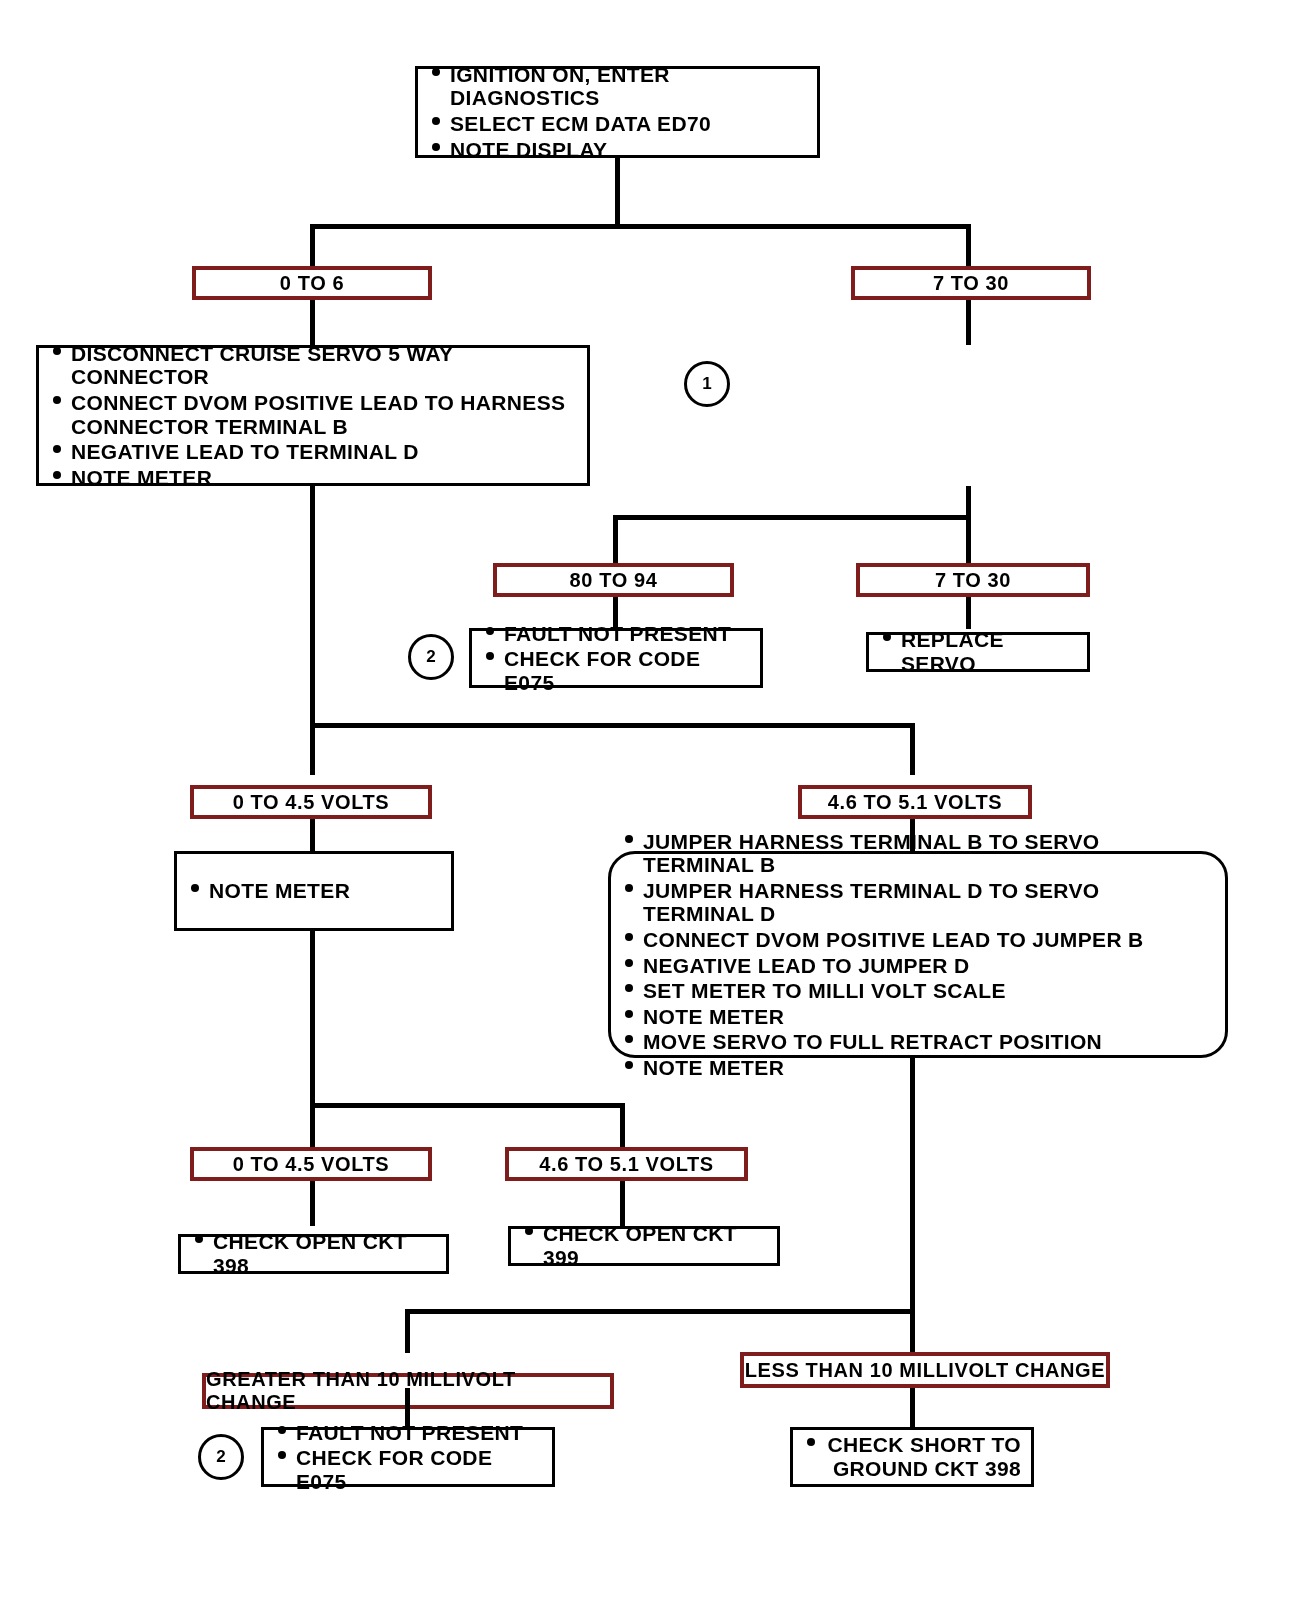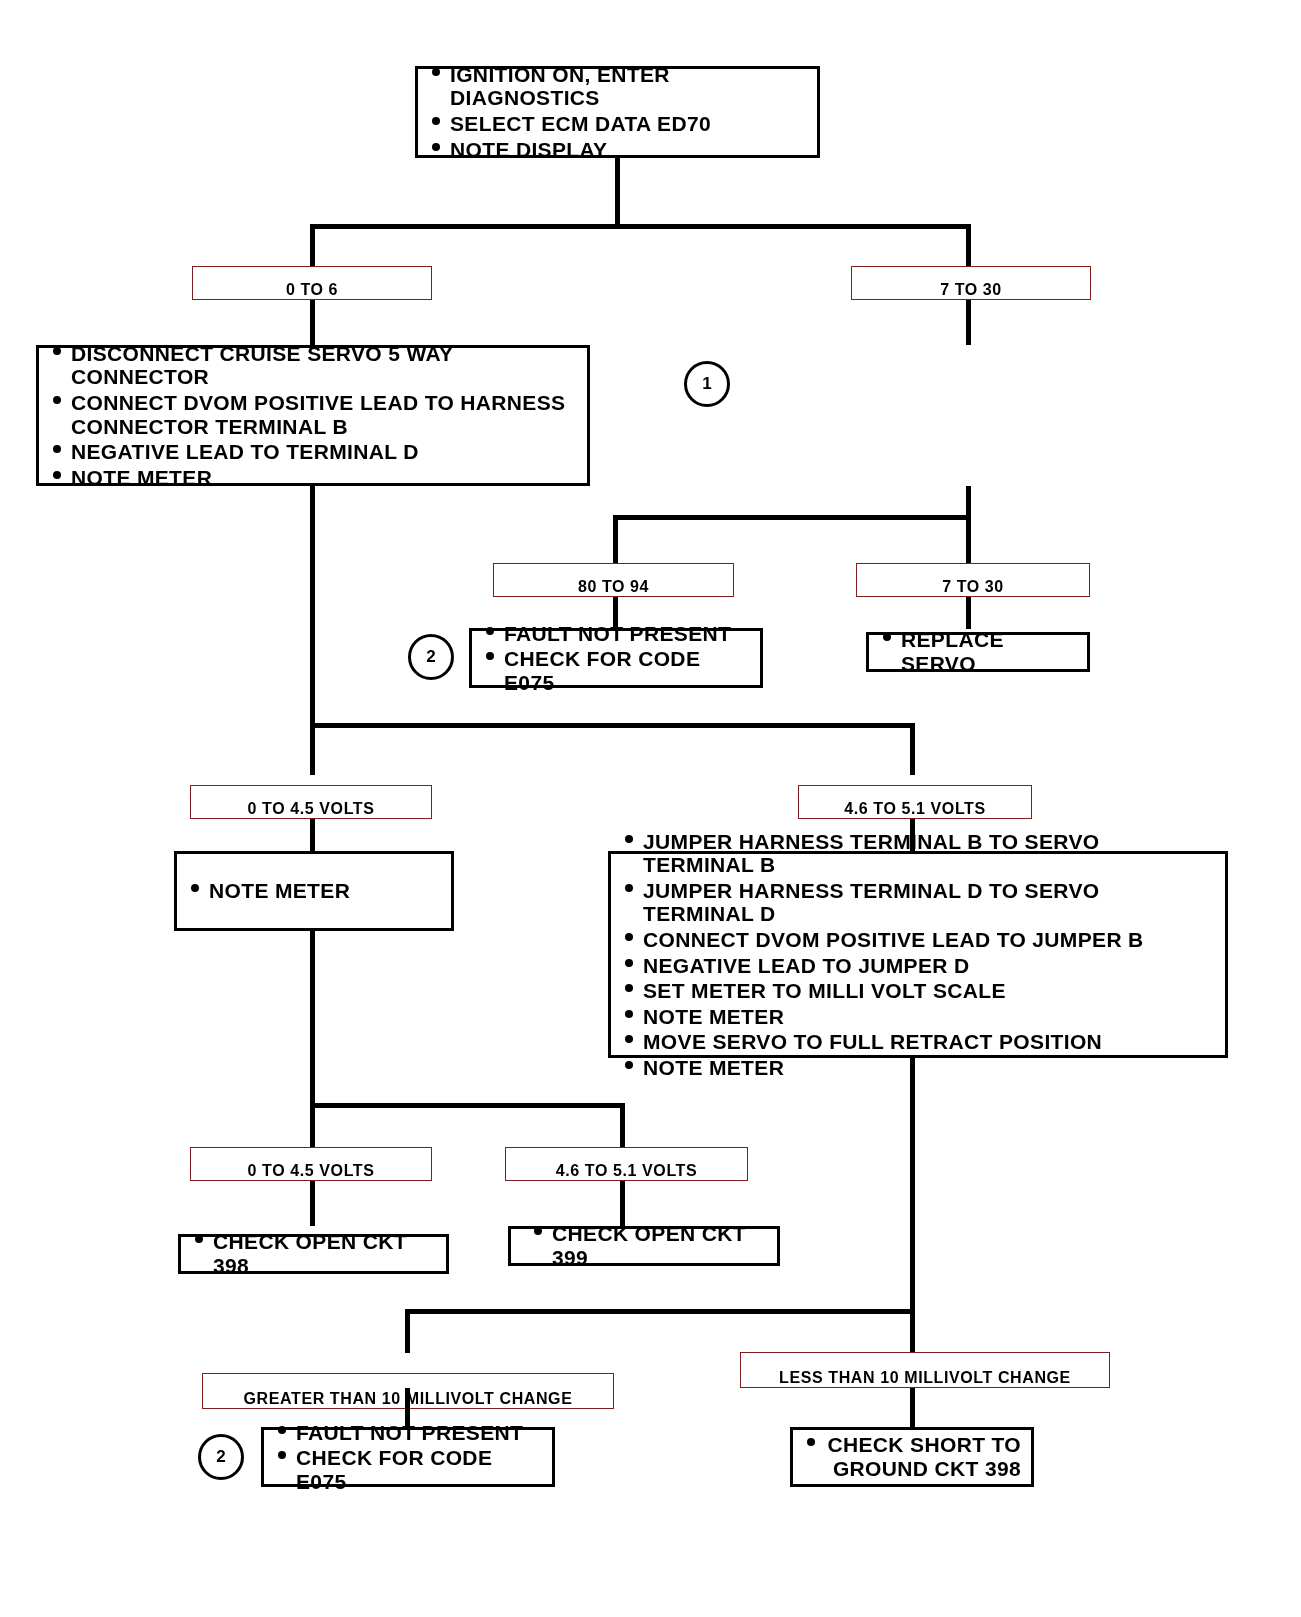--- a/index.html
+++ b/index.html
@@ -2,23 +2,23 @@
 <html><head>
 <meta charset="utf-8">
 <style>
   html,body{margin:0;padding:0;background:#fff;}
   body{font-family:"Liberation Sans","DejaVu Sans",sans-serif;}
   #stage{position:relative;width:1301px;height:1617px;background:#fff;overflow:hidden;}
 
   
   .box{position:absolute;box-sizing:border-box;background:#fff;
        border:3px solid #000;display:flex;flex-direction:column;justify-content:center;}
-  .label{position:absolute;box-sizing:border-box;background:#fff;border:1px solid #7f1d1d;
-         display:flex;align-items:flex-end;justify-content:center;
-         font-size:16px;font-weight:bold;letter-spacing:.6px;color:#000;}
+  .label{position:absolute;box-sizing:border-box;background:#fff;border:4px solid #7f1d1d;
+         display:flex;align-items:center;justify-content:center;
+         font-size:20px;font-weight:bold;letter-spacing:.6px;color:#000;}
 
   .bullets{list-style:none;margin:0;padding:6px 10px 6px 12px;}
   .bullets li{position:relative;padding-left:20px;margin:0 0 2px 0;
               font-size:21px;font-weight:bold;line-height:1.12;letter-spacing:.35px;color:#000;
               white-space:pre-line;}
   .bullets li:last-child{margin-bottom:0;}
   .bullets li:before{content:"";position:absolute;left:2px;top:5px;
               width:8px;height:8px;background:#000;border-radius:50%;}
 
   
@@ -118,21 +118,21 @@
 
   <div class="ln vl" style="left:310px;top:819px;height:33px;"></div>
   <div class="ln vl" style="left:910px;top:819px;height:33px;"></div>
 
   <div class="box" style="left:174px;top:851px;width:280px;height:80px;">
     <ul class="bullets">
       <li>NOTE METER</li>
     </ul>
   </div>
 
-  <div class="box" style="left:608px;top:851px;width:620px;height:207px;">
+  <div class="box" style="left:608px;top:851px;width:620px;height:207px;border-radius:27px;">
     <ul class="bullets">
       <li>JUMPER HARNESS TERMINAL B TO SERVO TERMINAL B</li>
       <li>JUMPER HARNESS TERMINAL D TO SERVO TERMINAL D</li>
       <li>CONNECT DVOM POSITIVE LEAD TO JUMPER B</li>
       <li>NEGATIVE LEAD TO JUMPER D</li>
       <li>SET METER TO MILLI VOLT SCALE</li>
       <li>NOTE METER</li>
       <li>MOVE SERVO TO FULL RETRACT POSITION</li>
       <li>NOTE METER</li>
     </ul>
@@ -151,21 +151,21 @@
   </div>
 
   <div class="ln vl" style="left:310px;top:1181px;height:45px;"></div>
   <div class="ln vl" style="left:620px;top:1181px;height:45px;"></div>
 
   <div class="box" style="left:178px;top:1226px;width:271px;height:40px;margin-top:8px;">
     <ul class="bullets">
       <li>CHECK OPEN CKT 398</li>
     </ul>
   </div>
-  <div class="box" style="left:508px;top:1226px;width:272px;height:40px;padding-left:9px;">
+  <div class="box" style="left:508px;top:1226px;width:272px;height:40px;">
     <ul class="bullets">
       <li>CHECK OPEN CKT 399</li>
     </ul>
   </div>
 
   <div class="ln vl" style="left:910px;top:1058px;height:254px;"></div>
   <div class="ln hl" style="left:405px;top:1309px;width:510px;"></div>
   <div class="ln vl" style="left:405px;top:1309px;height:44px;"></div>
   <div class="ln vl" style="left:910px;top:1309px;height:44px;"></div>
 

